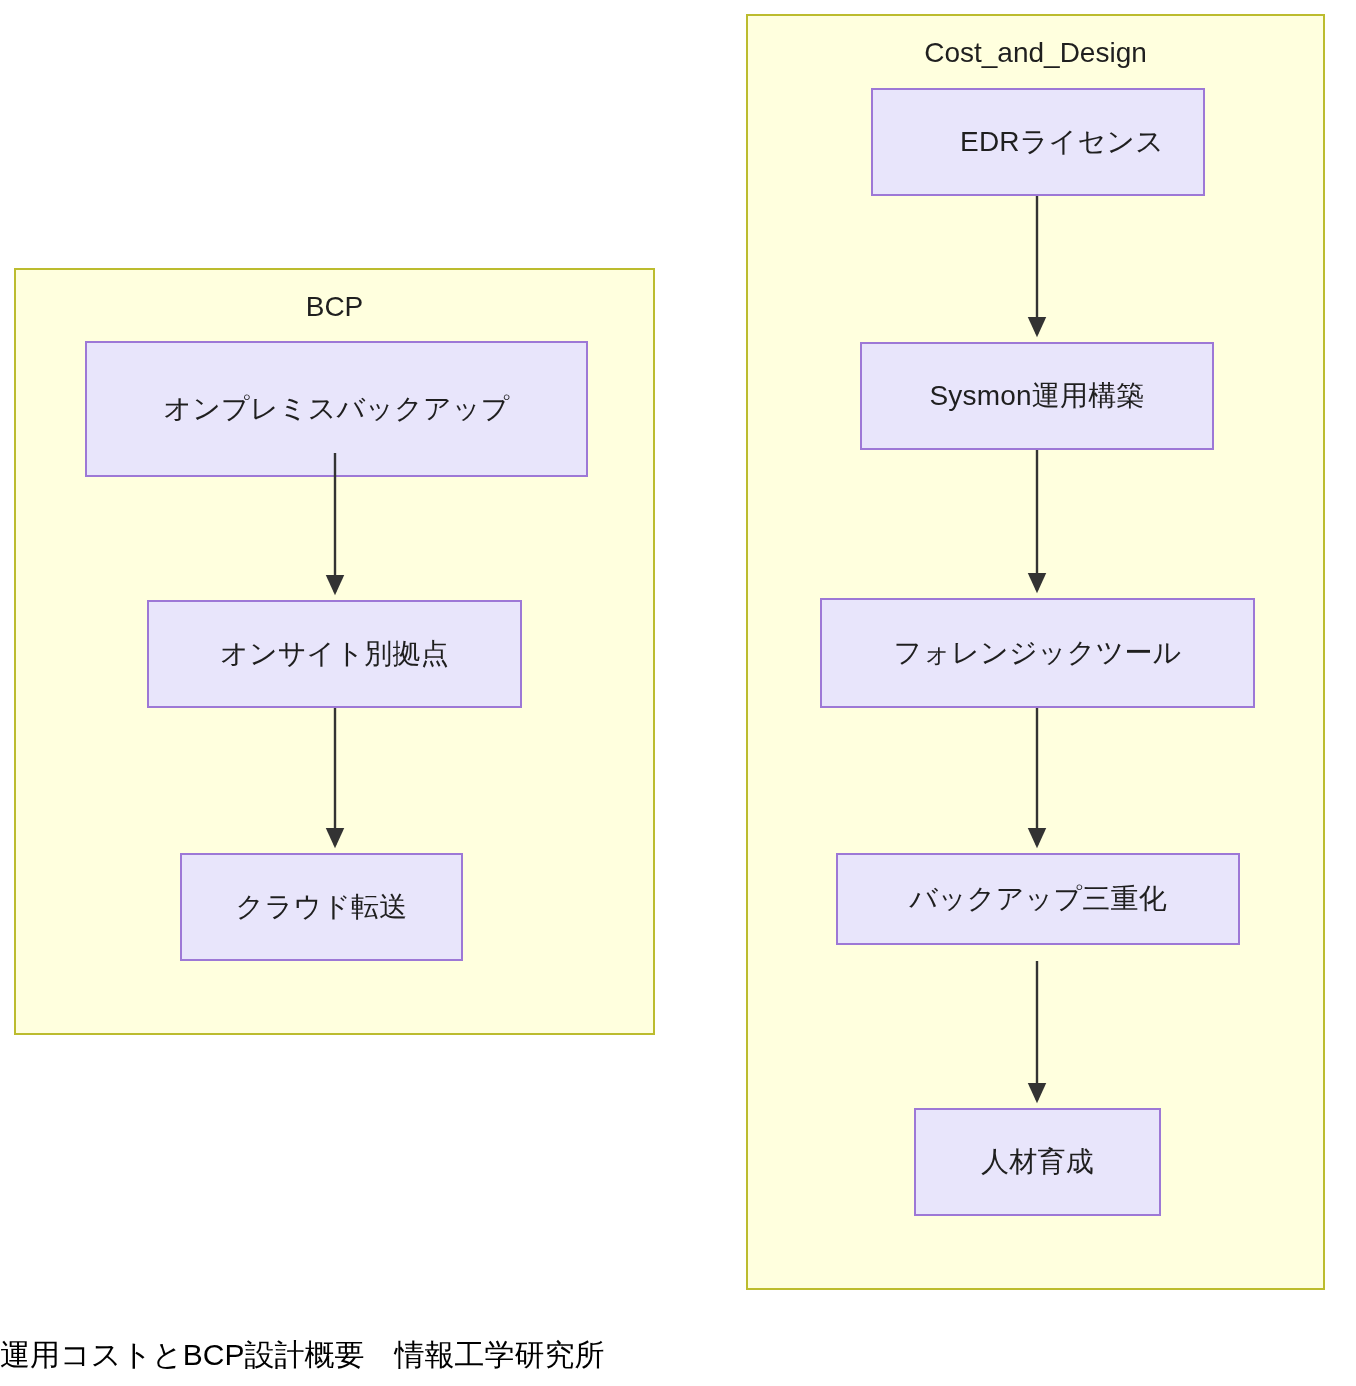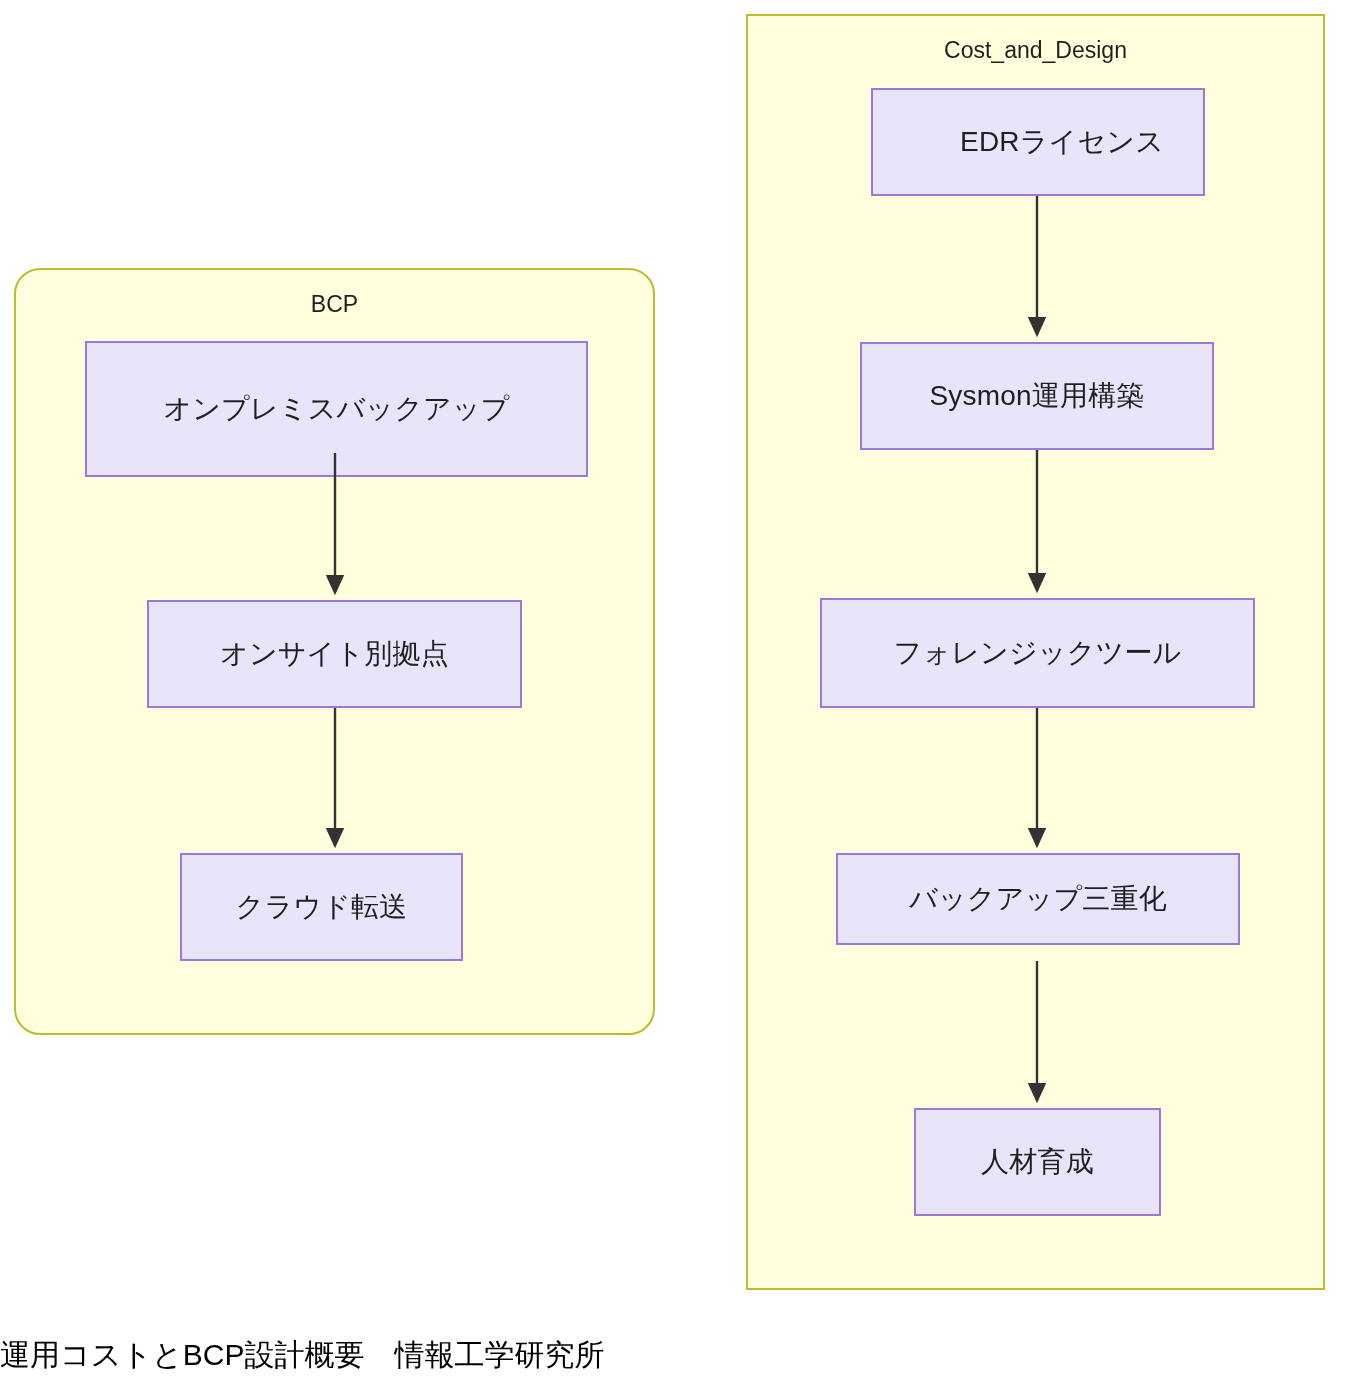--- a/index.html
+++ b/index.html
@@ -29,21 +29,21 @@
     position: absolute;
     background: #ffffde;
     border: 2px solid #bcbc2e;
     box-sizing: border-box;
   }
   .cluster-title {
     position: absolute;
     left: 0;
     right: 0;
     text-align: center;
-    font-size: 23px;
+    font-size: 28px;
     line-height: 1;
     color: #1f1f1f;
     white-space: nowrap;
   }
 
   
   .node {
     position: absolute;
     background: #e8e5fb;
     border: 2px solid #9d78d6;
@@ -83,21 +83,21 @@
     border-bottom: 3px solid #000000;
     padding-bottom: 14px;
     display: inline-block;
   }
 </style>
 </head>
 <body>
 
 <div id="canvas">
 
-  <div class="cluster" style="left:14px; top:268px; width:641px; height:767px;border-radius:26px;">
+  <div class="cluster" style="left:14px; top:268px; width:641px; height:767px;">
     <div class="cluster-title" style="top:23px;">BCP</div>
   </div>
 
   <div class="node" style="left:85px; top:341px; width:503px; height:136px;">
     <span class="node-label">オンプレミスバックアップ</span>
   </div>
 
   <div class="node" style="left:147px; top:600px; width:375px; height:108px;">
     <span class="node-label">オンサイト別拠点</span>
   </div>

